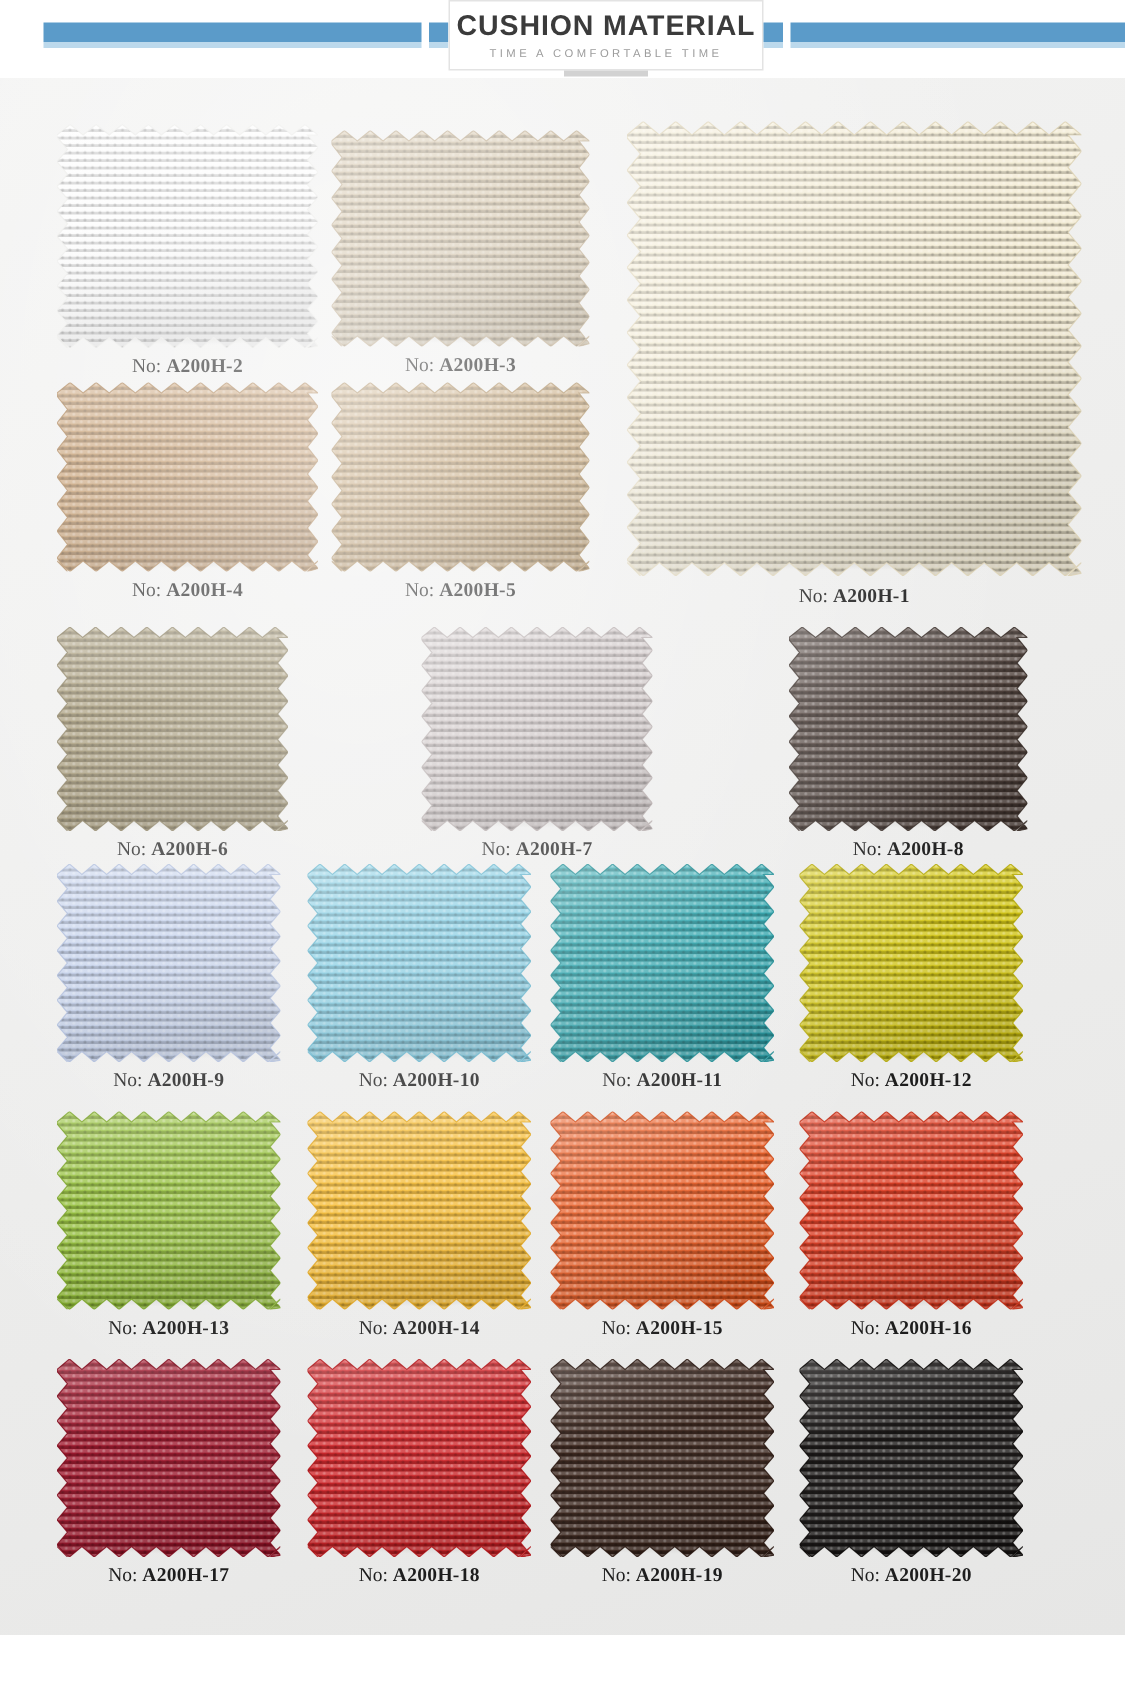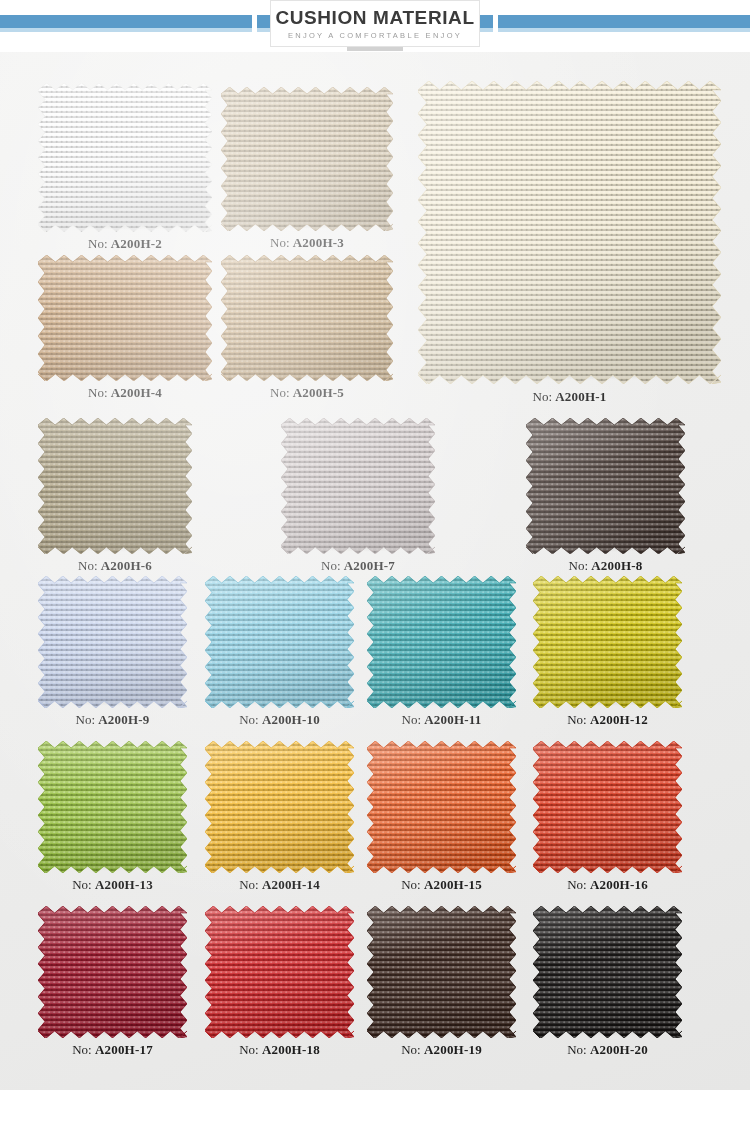--- a/index.html
+++ b/index.html
@@ -3,21 +3,21 @@
 <meta charset="utf-8">
 <title>Cushion Material Color Card</title>
 <style>
   html,body{margin:0;padding:0;}
   body{
     width:750px;height:1136px;
     background:#ffffff;
     font-family:"Liberation Serif", serif;
     overflow:hidden;
   }
-  .page{position:relative;width:641px;height:1136px;}
+  .page{position:relative;width:641px;height:1136px;padding-left:29px;}
 
   
   .banner{position:relative;height:52px;width:750px;background:#ffffff;}
   .bar{position:absolute;top:15px;height:13px;background:#5b9bc9;}
   .bar::after{content:"";position:absolute;left:0;right:0;top:13px;height:4px;background:#bcd9ec;}
   .bar-left{left:0;width:252px;}
   .bar-right{right:0;width:252px;}
   .sq{position:absolute;top:15px;width:13px;height:13px;background:#5b9bc9;}
   .sq::after{content:"";position:absolute;left:0;right:0;top:13px;height:4px;background:#bcd9ec;}
   .sq-left{left:257px;}
@@ -74,21 +74,21 @@
 </head>
 <body>
 
 <div class="page">
 
   <div class="banner">
     <div class="bar bar-left"></div>
     <div class="sq  sq-left"></div>
     <div class="title-box">
       <div class="title-main">CUSHION MATERIAL</div>
-      <div class="title-sub">ENJOY A COMFORTABLE ENJOY</div>
+      <div class="title-sub">TIME A COMFORTABLE TIME</div>
     </div>
     <div class="title-tab"></div>
     <div class="sq  sq-right"></div>
     <div class="bar bar-right"></div>
   </div>
 
   <div class="photo" id="photo">
       <div class="sw" style="left: 45px; top: 38px; width: 160px; height: 135px;">
         <div class="shadow"></div>
         <div class="frame"></div>

